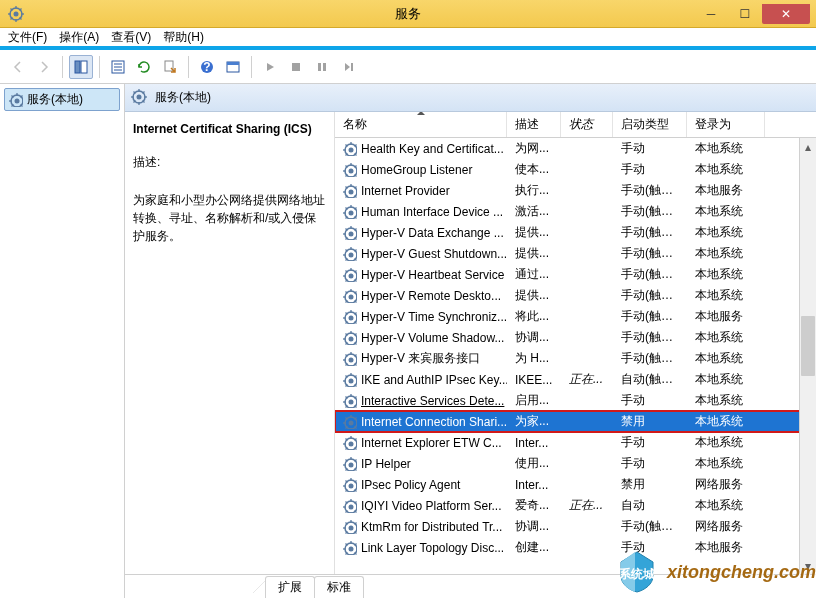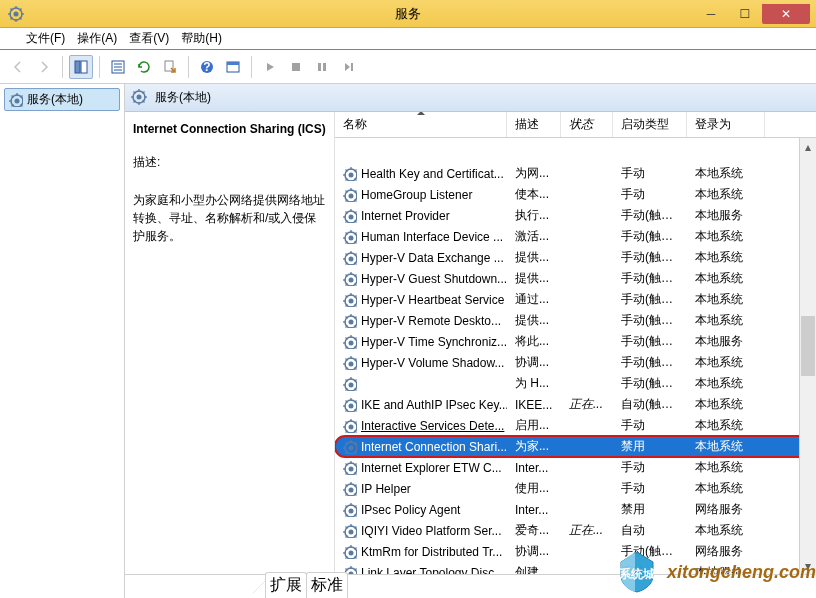--- a/index.html
+++ b/index.html
@@ -5,21 +5,21 @@
 * { margin: 0; padding: 0; box-sizing: border-box; font-family: "Microsoft YaHei", "Segoe UI", sans-serif; font-size: 12px; }
 body { background: #fff; width: 816px; height: 598px; overflow: hidden; position: relative; }
 
 .titlebar { background: linear-gradient(#f8d66a, #f3c94e); height: 28px; display: flex; align-items: center; border-bottom: 1px solid #d4a92a; position: relative; }
 .titlebar .icon { width: 16px; height: 16px; margin-left: 8px; }
 .titlebar .title { position: absolute; left: 50%; transform: translateX(-50%); font-size: 13px; }
 .titlebar .winbtns { margin-left: auto; display: flex; }
 .titlebar .winbtn { width: 34px; height: 20px; display: flex; align-items: center; justify-content: center; font-size: 12px; color: #333; }
 .titlebar .winbtn.close { background: #c75050; color: #fff; width: 48px; height: 20px; border-radius: 0 0 2px 2px; margin-right: 6px; }
 
-.menubar { background: #fff; height: 22px; border-bottom: 1px solid #0ea5e9; display: flex; padding: 0 20px; align-items: center; }
+.menubar { background: #fff; height: 22px; border-bottom: 4px solid #0ea5e9; display: flex; padding: 0 2px; align-items: center; }
 .menubar .menu { padding: 2px 6px; cursor: default; }
 
 .toolbar { background: #fff; height: 34px; border-bottom: 1px solid #d0d0d0; display: flex; align-items: center; padding: 0 6px; gap: 2px; }
 .toolbar .sep { width: 1px; height: 22px; background: #d0d0d0; margin: 0 4px; }
 .toolbar .tbtn { width: 24px; height: 24px; display: flex; align-items: center; justify-content: center; border: 1px solid transparent; border-radius: 2px; }
 .toolbar .tbtn.active { border-color: #9ab2d4; background: #dce7f5; }
 .toolbar .tbtn svg { width: 16px; height: 16px; }
 .toolbar .tbtn.disabled { opacity: 0.45; }
 
 .content { display: flex; height: calc(100% - 84px); justify-content: center; }
@@ -33,38 +33,38 @@
 .detailcol { width: 210px; padding: 10px 8px; border-right: 1px solid #e0e0e0; }
 .detailcol .svcname { font-weight: bold; margin-bottom: 18px; font-size: 12px; }
 .detailcol .lbl { margin-bottom: 20px; }
 .detailcol .desc { line-height: 1.5; }
 
 .listwrap { flex: 1; display: flex; flex-direction: column; position: relative; }
 .listhead { display: flex; background: #fff; border-bottom: 1px solid #d0d0d0; height: 26px; }
 .listhead .hcell { padding: 4px 8px; border-right: 1px solid #e4e4e4; font-size: 12px; position: relative; display: flex; align-items: center; }
 .listhead .hcell.sorted::after { content: ""; position: absolute; right: 50%; top: -1px; transform: translateX(50%); border-left: 4px solid transparent; border-right: 4px solid transparent; border-bottom: 4px solid #555; }
 
-.listbody { flex: 1; overflow: hidden; position: relative; margin-top: 25px; }
+.listbody { flex: 1; overflow: hidden; position: relative; }
 .row { display: flex; height: 21px; align-items: center; }
 .row .cell { padding: 0 8px; white-space: nowrap; overflow: hidden; text-overflow: ellipsis; font-size: 12px; }
 .row .cell.name { display: flex; align-items: center; gap: 4px; }
 .row.selected { background: #1e74d2; color: #fff; }
-.row.highlight-box { outline: 2px solid #d11919; outline-offset: -1px; border-radius: 10px; }
+.row.highlight-box { outline: 2px solid #d11919; outline-offset: -1px; }
 .row .svc-icon { width: 14px; height: 14px; flex-shrink: 0; }
 
 .c-name { width: 172px; } .c-desc { width: 54px; } .c-stat { width: 52px; font-style: italic; } .c-start { width: 74px; } .c-logon { width: 78px; }
 
 .scrollbar-v { position: absolute; right: 0; top: 26px; bottom: 0; width: 17px; background: #f0f0f0; border-left: 1px solid #d0d0d0; }
 .scrollbar-v .arrow { height: 17px; display: flex; align-items: center; justify-content: center; color: #606060; background: #f0f0f0; }
 .scrollbar-v .track { position: absolute; top: 17px; bottom: 17px; left: 0; right: 0; }
 .scrollbar-v .thumb { position: absolute; left: 1px; right: 1px; top: 40%; height: 60px; background: #cdcdcd; border-radius: 1px; }
 
 .tabs { height: 24px; background: #fff; border-top: 1px solid #d0d0d0; display: flex; align-items: flex-end; padding-left: 140px; position: relative; }
 .tabs::before { content: ""; position: absolute; left: 128px; top: -1px; width: 14px; height: 24px; background: linear-gradient(135deg, transparent 48%, #d0d0d0 49%, #fff 51%); }
-.tab { padding: 2px 4px; border: 1px solid #d0d0d0; border-bottom: none; background: #fff; border-radius: 3px 3px 0 0; margin-right: -1px; font-size: 16px; }
+.tab { padding: 2px 12px; border: 1px solid #d0d0d0; border-bottom: none; background: #fff; border-radius: 3px 3px 0 0; margin-right: -1px; font-size: 12px; }
 .tab.active { background: #fff; position: relative; z-index: 1; }
 
 .watermark { position: absolute; right: 0; bottom: 2px; display: flex; align-items: center; gap: 6px; opacity: 0.95; }
 .watermark .logo { width: 48px; height: 48px; }
 .watermark .wmtext { font-size: 18px; font-weight: bold; color: #a16207; font-style: italic; text-shadow: 1px 1px 0 #fff; }
 
 .underline-link { text-decoration: underline; }
 </style>
 </head>
 <body>
@@ -197,21 +197,21 @@
   <div class="rightpane">
     <div class="paneheader">
       <svg class="gear-icon" style="width:18px;height:18px">
           <use href="#gear"></use>
         </svg>
       <span>服务(本地)</span>
     </div>
 
     <div class="panesplit">
       <div class="detailcol">
-        <div class="svcname">Internet Connection Sharing (ICS)</div>
+        <div class="svcname">Internet Certificat Sharing (ICS)</div>
         <div class="lbl">描述:</div>
         <div class="desc">为家庭和小型办公网络提供网络地址转换、寻址、名称解析和/或入侵保护服务。</div>
       </div>
 
       <div class="listwrap">
         <div class="listhead">
           <div class="hcell c-name sorted">名称</div>
           <div class="hcell c-desc">描述</div>
           <div class="hcell c-stat">状态</div>
           <div class="hcell c-start">启动类型</div>
@@ -336,20 +336,21 @@
               <div class="cell c-desc">协调...</div>
               <div class="cell c-stat"></div>
               <div class="cell c-start">手动(触发...</div>
               <div class="cell c-logon">本地系统</div>
             </div>
             <div class="row">
               <div class="cell c-name name">
                 <svg class="svc-icon">
                   <use href="#gear"></use>
                 </svg>
+                <span class="">Hyper-V 来宾服务接口</span>
               </div>
               <div class="cell c-desc">为 H...</div>
               <div class="cell c-stat"></div>
               <div class="cell c-start">手动(触发...</div>
               <div class="cell c-logon">本地系统</div>
             </div>
             <div class="row">
               <div class="cell c-name name">
                 <svg class="svc-icon">
                   <use href="#gear"></use>

